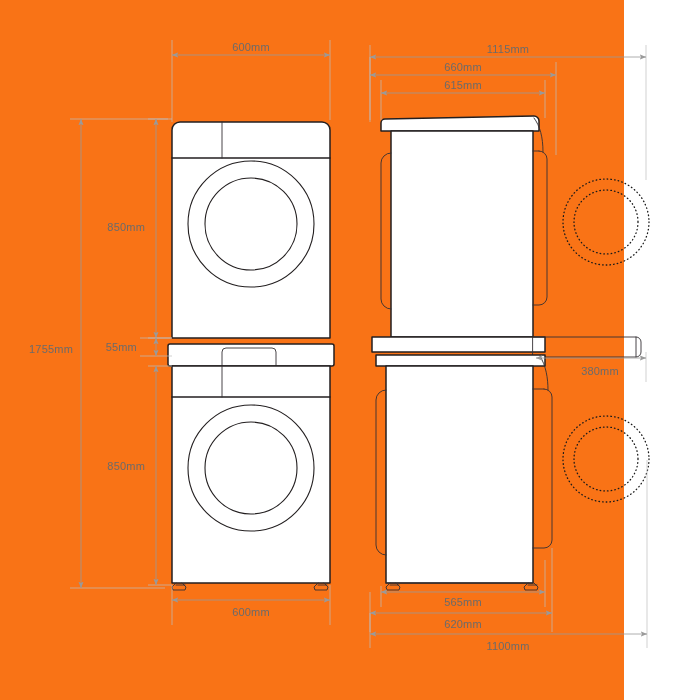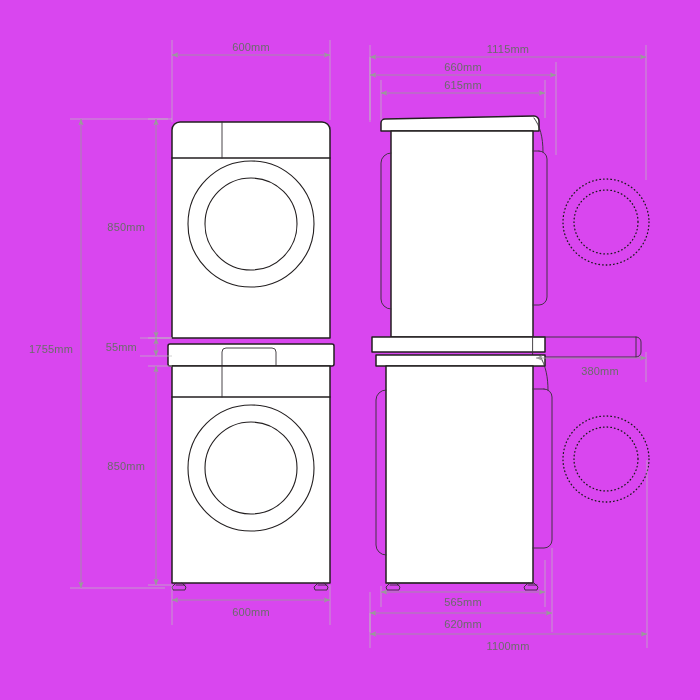--- a/index.html
+++ b/index.html
@@ -9,23 +9,23 @@
     background: #ffffff;
   }
   body {
     width: 700px;
     height: 700px;
     font-family: "Liberation Sans", sans-serif;
     overflow: hidden;
   }
   #drawing-root {
     position: relative;
-    width: 700px;
+    width: 624px;
     height: 700px;
-    background: #d946ef;
+    background: #f97316;
   }
   svg.canvas {
     position: absolute;
     left: 0;
     top: 0;
     width: 700px;
     height: 700px;
     display: block;
   }
   .dim-text {

